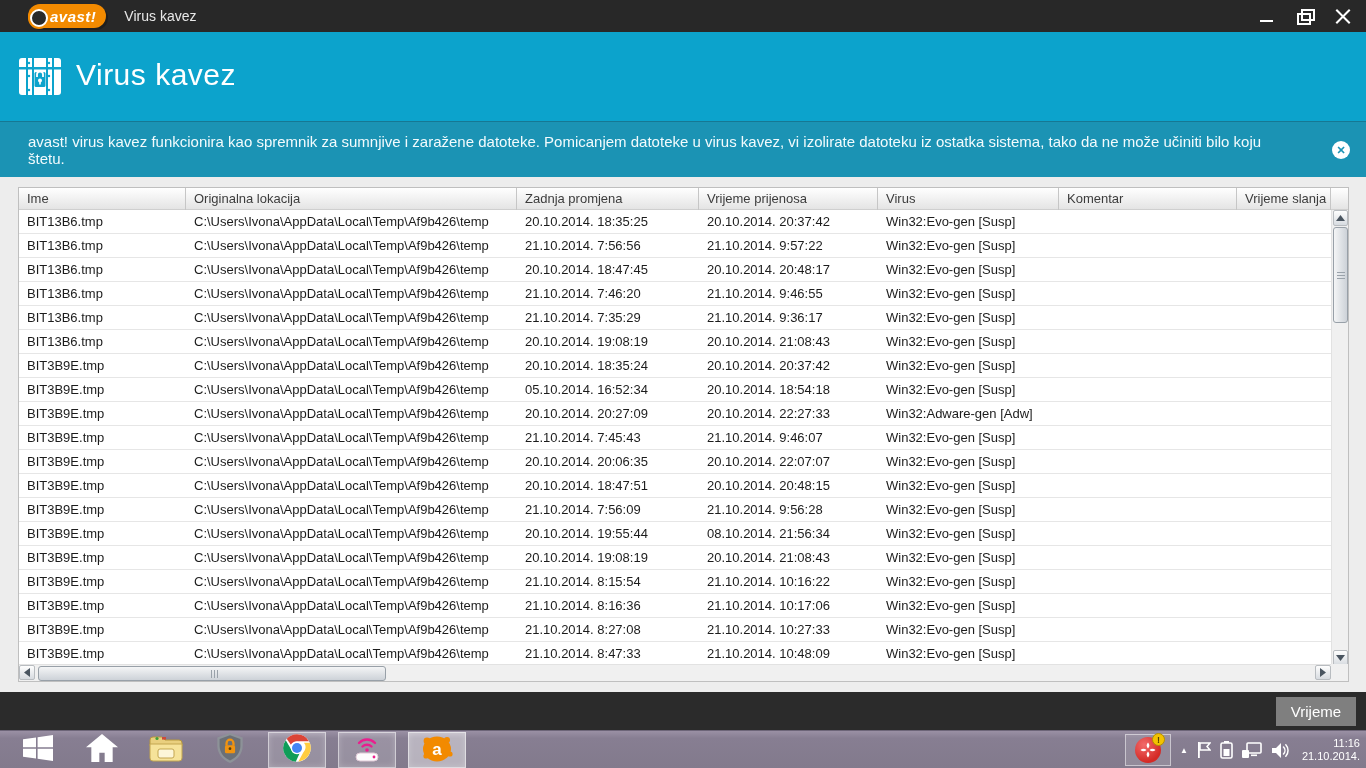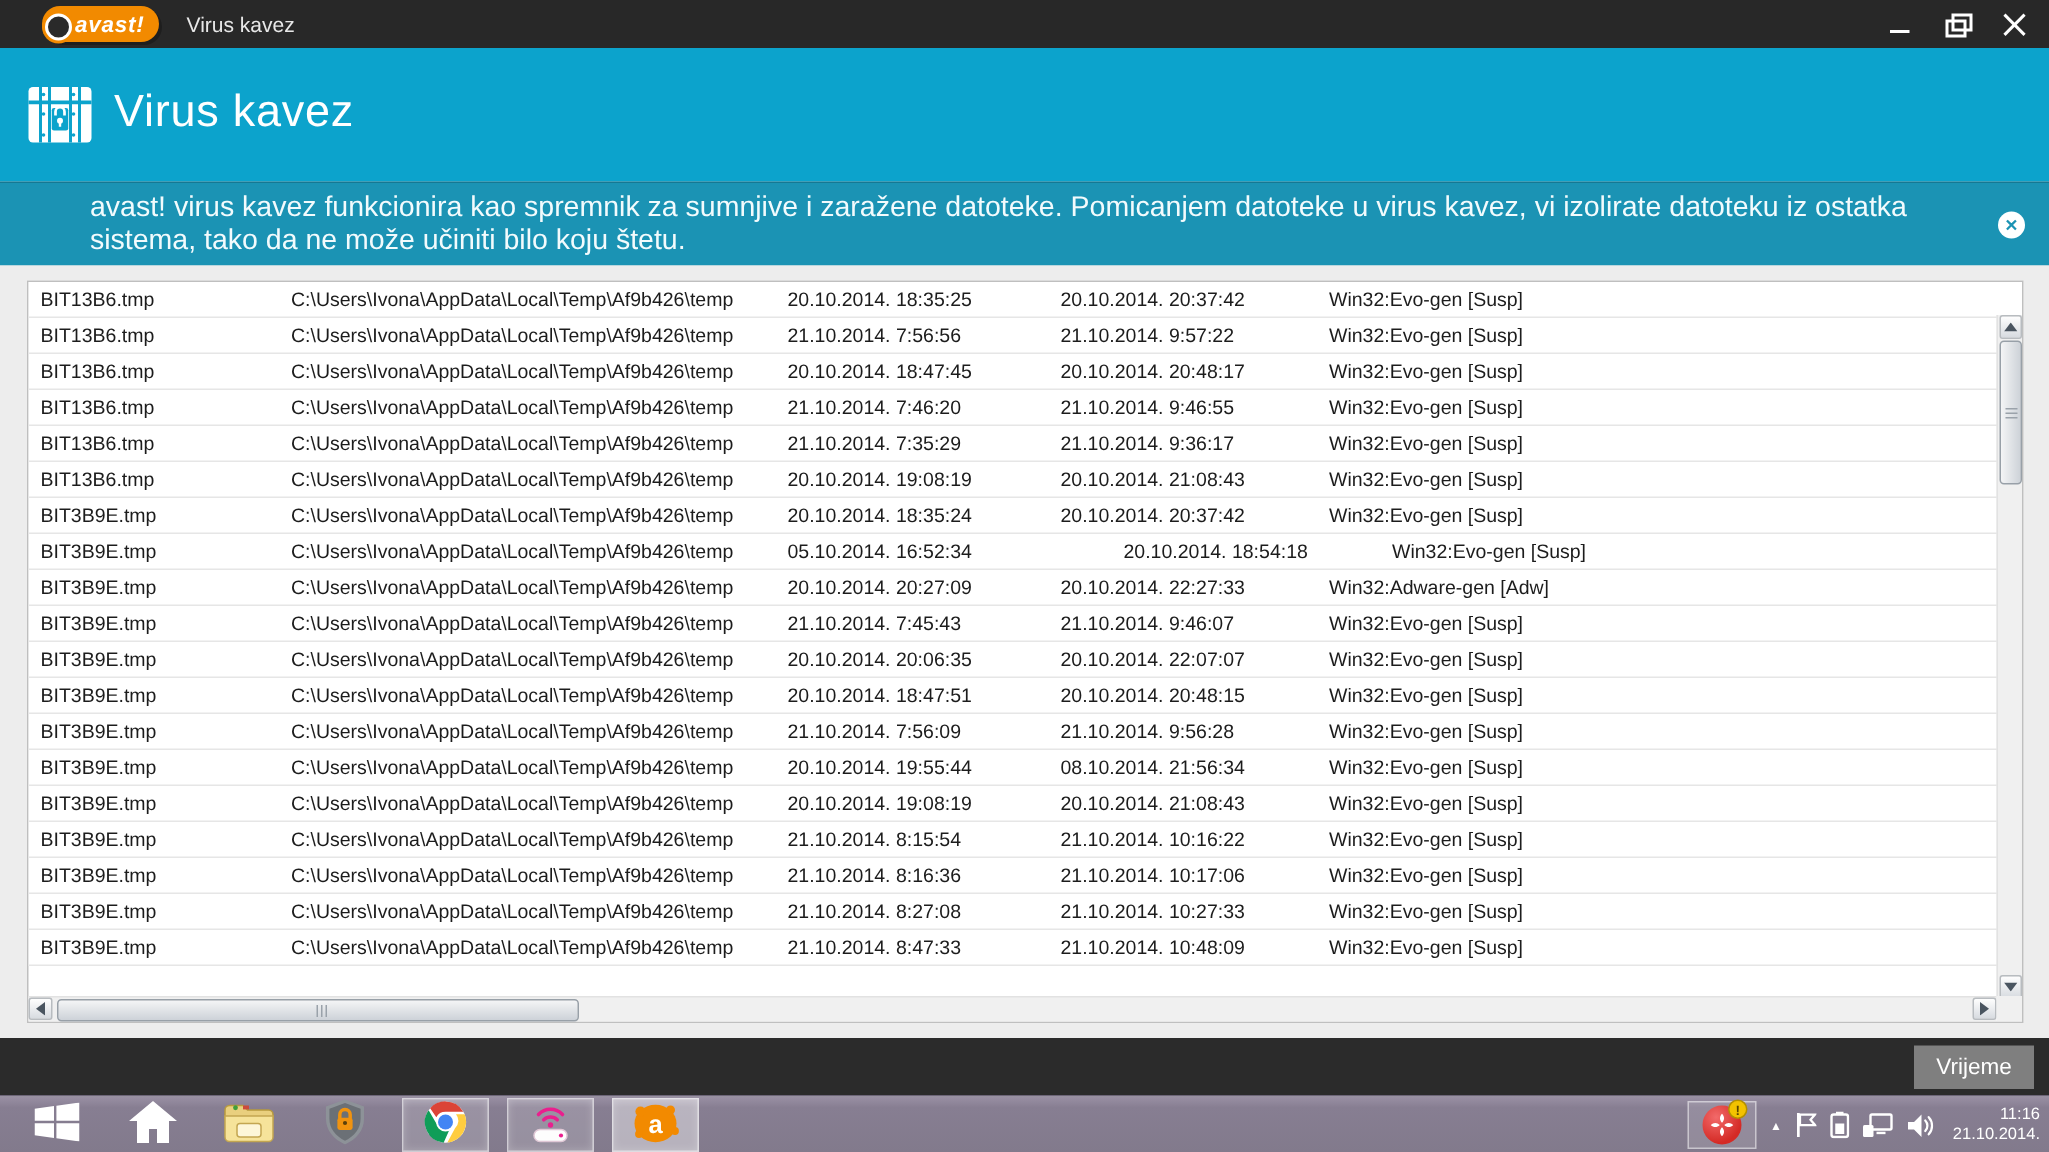--- a/index.html
+++ b/index.html
@@ -20,21 +20,21 @@
   .wc-close::before { transform:rotate(45deg); }
   .wc-close::after { transform:rotate(-45deg); }
 
   
   .app-header { position:absolute; left:0; top:32px; width:1366px; height:89px; background:#0ca3cc; }
   .chest-wrap { position:absolute; left:16px; top:20px; width:48px; height:48px; }
   .app-title { position:absolute; left:76px; top:26px; color:#fff; font-size:30px; font-weight:normal; letter-spacing:0.5px; }
 
   
   .infobar { position:absolute; left:0; top:121px; width:1366px; height:56px; background:#1b93b4; border-top:1px solid rgba(0,0,0,0.18); display:flex; align-items:center; }
-  .infobar-text { color:#f2fbfd; font-size:19px; padding-left:28px; padding-right:70px;margin-left:32px; }
+  .infobar-text { color:#f2fbfd; font-size:15px; padding-left:28px; padding-right:70px; }
   .info-close { position:absolute; right:16px; top:19px; width:18px; height:18px; background:#fff; border-radius:50%; color:#1b93b4; font-size:11px; font-weight:bold; display:flex; align-items:center; justify-content:center; cursor:pointer; }
   .info-close::before { content:'\2715'; }
 
   
   .content { position:absolute; left:0; top:177px; width:1366px; height:515px; background:#ededed; }
   .grid { position:absolute; left:18px; top:10px; width:1331px; height:495px; background:#fff; border:1px solid #bfbfbf; }
   .thead { display:flex; height:22px; background:linear-gradient(#ffffff,#e4e4e4); border-bottom:1px solid #cfcfcf; }
   .th { height:22px; line-height:21px; font-size:13px; color:#3c3c3c; padding-left:8px; border-right:1px solid #c6c6c6; overflow:hidden; white-space:nowrap; flex:none; }
   .tbody { height:456px; overflow:hidden; }
   .tr { display:flex; height:24px; border-bottom:1px solid #e6e6e6; background:#fff; }
@@ -113,20 +113,29 @@
   <div class="app-title">Virus kavez</div>
 </div>
 
 <div class="infobar">
   <div class="infobar-text">avast! virus kavez funkcionira kao spremnik za sumnjive i zaražene datoteke. Pomicanjem datoteke u virus kavez, vi izolirate datoteku iz ostatka sistema, tako da ne može učiniti bilo koju štetu.</div>
   <div class="info-close"></div>
 </div>
 
 <div class="content">
   <div class="grid">
+    <div class="thead" id="thead">
+        <div class="th" style="width: 167px;">Ime</div>
+        <div class="th" style="width: 331px;">Originalna lokacija</div>
+        <div class="th" style="width: 182px;">Zadnja promjena</div>
+        <div class="th" style="width: 179px;">Vrijeme prijenosa</div>
+        <div class="th" style="width: 181px;">Virus</div>
+        <div class="th" style="width: 178px;">Komentar</div>
+        <div class="th" style="width: 94px;">Vrijeme slanja</div>
+      </div>
     <div class="tbody" id="tbody">
         <div class="tr">
           <div class="td" style="width: 167px;">BIT13B6.tmp</div>
           <div class="td" style="width: 331px;">C:\Users\Ivona\AppData\Local\Temp\Af9b426\temp</div>
           <div class="td" style="width: 182px;">20.10.2014. 18:35:25</div>
           <div class="td" style="width: 179px;">20.10.2014. 20:37:42</div>
           <div class="td" style="width: 181px;">Win32:Evo-gen [Susp]</div>
           <div class="td" style="width: 178px;"></div>
           <div class="td" style="width: 94px;"></div>
         </div>
@@ -181,21 +190,21 @@
           <div class="td" style="width: 182px;">20.10.2014. 18:35:24</div>
           <div class="td" style="width: 179px;">20.10.2014. 20:37:42</div>
           <div class="td" style="width: 181px;">Win32:Evo-gen [Susp]</div>
           <div class="td" style="width: 178px;"></div>
           <div class="td" style="width: 94px;"></div>
         </div>
         <div class="tr">
           <div class="td" style="width: 167px;">BIT3B9E.tmp</div>
           <div class="td" style="width: 331px;">C:\Users\Ivona\AppData\Local\Temp\Af9b426\temp</div>
           <div class="td" style="width: 182px;">05.10.2014. 16:52:34</div>
-          <div class="td" style="width: 179px; margin-left: 42px;">20.10.2014. 18:54:18</div>
+          <div class="td" style="width: 179px;">20.10.2014. 18:54:18</div>
           <div class="td" style="width: 181px;">Win32:Evo-gen [Susp]</div>
           <div class="td" style="width: 178px;"></div>
           <div class="td" style="width: 94px;"></div>
         </div>
         <div class="tr">
           <div class="td" style="width: 167px;">BIT3B9E.tmp</div>
           <div class="td" style="width: 331px;">C:\Users\Ivona\AppData\Local\Temp\Af9b426\temp</div>
           <div class="td" style="width: 182px;">20.10.2014. 20:27:09</div>
           <div class="td" style="width: 179px;">20.10.2014. 22:27:33</div>
           <div class="td" style="width: 181px;">Win32:Adware-gen [Adw]</div>

